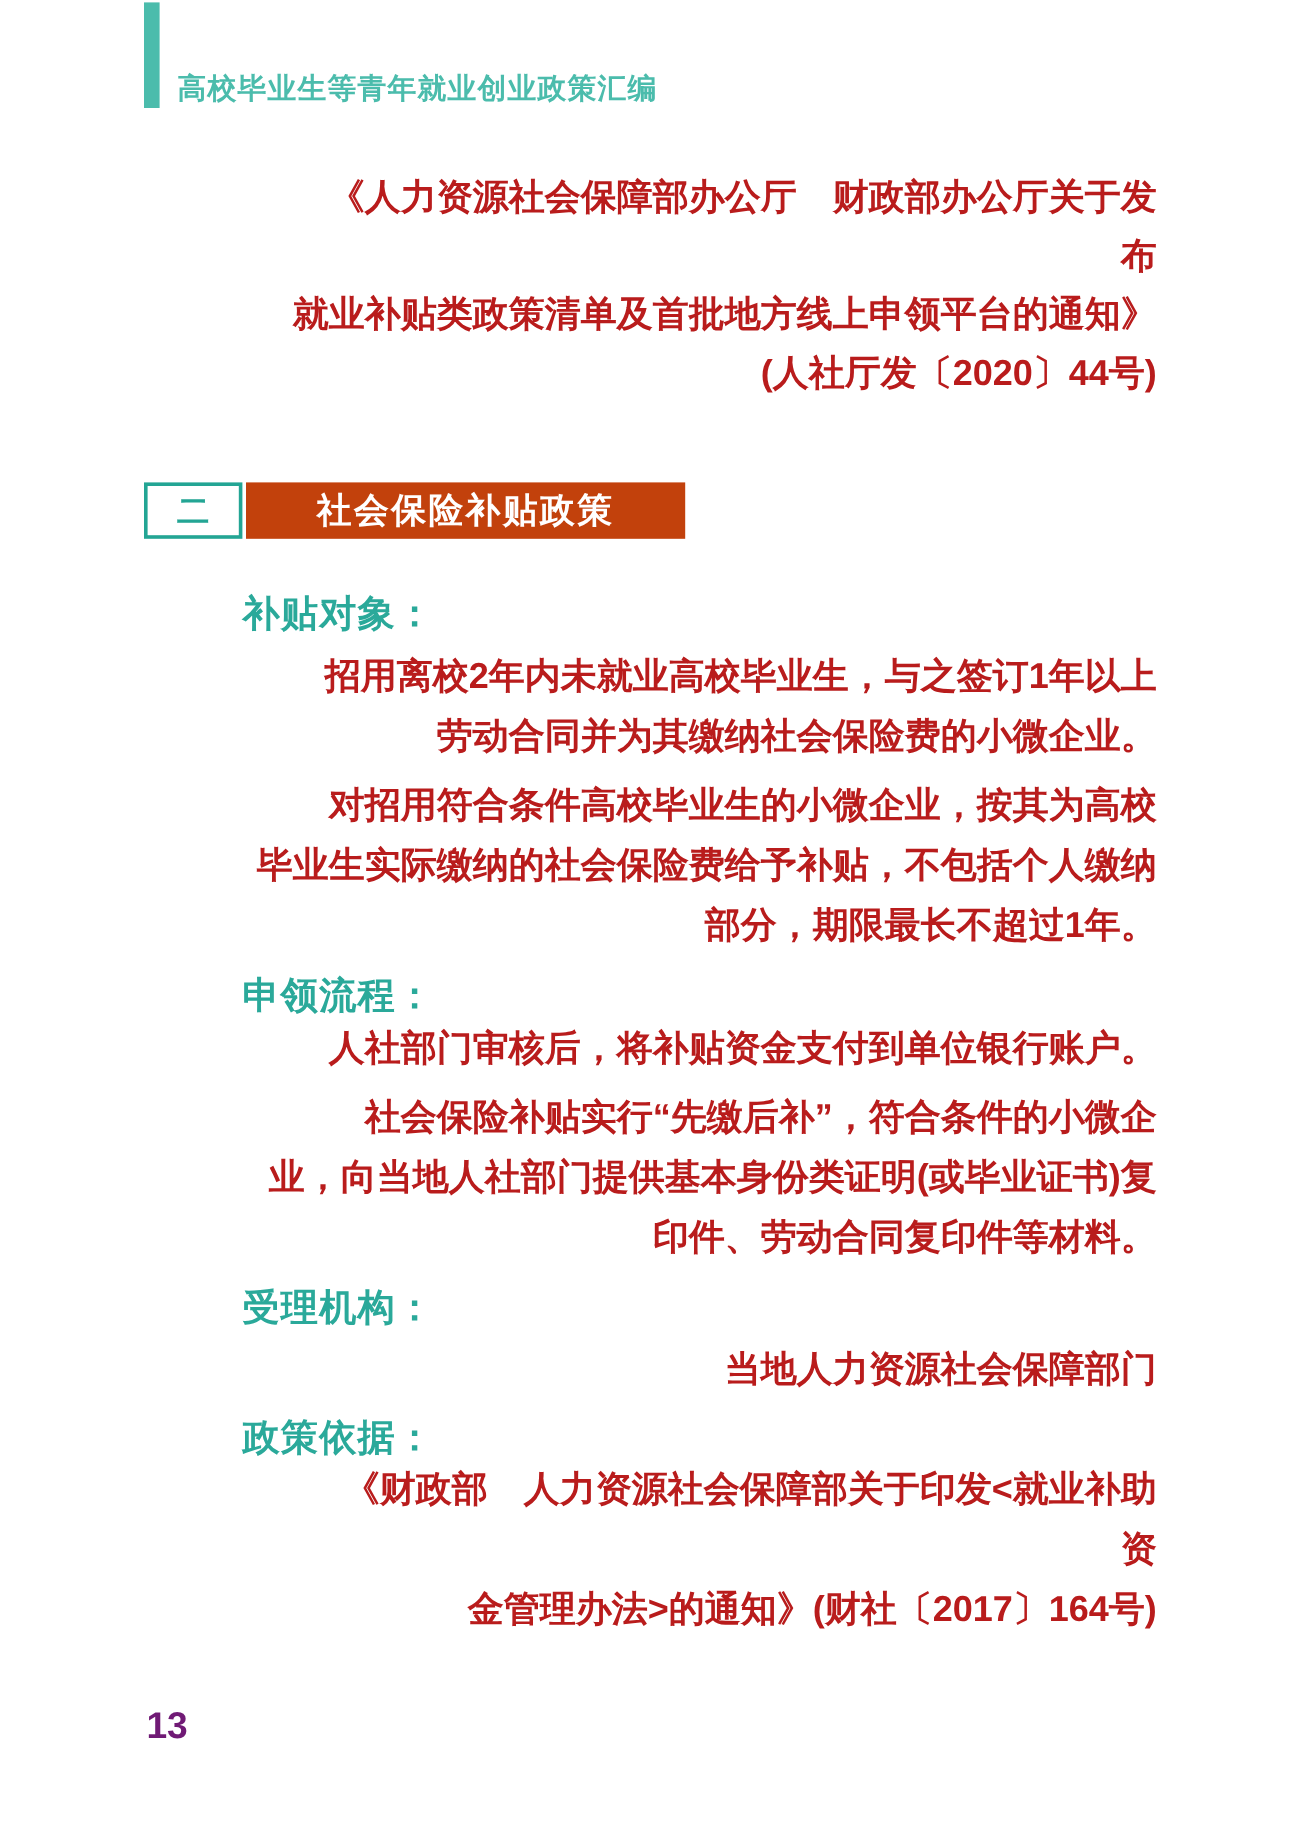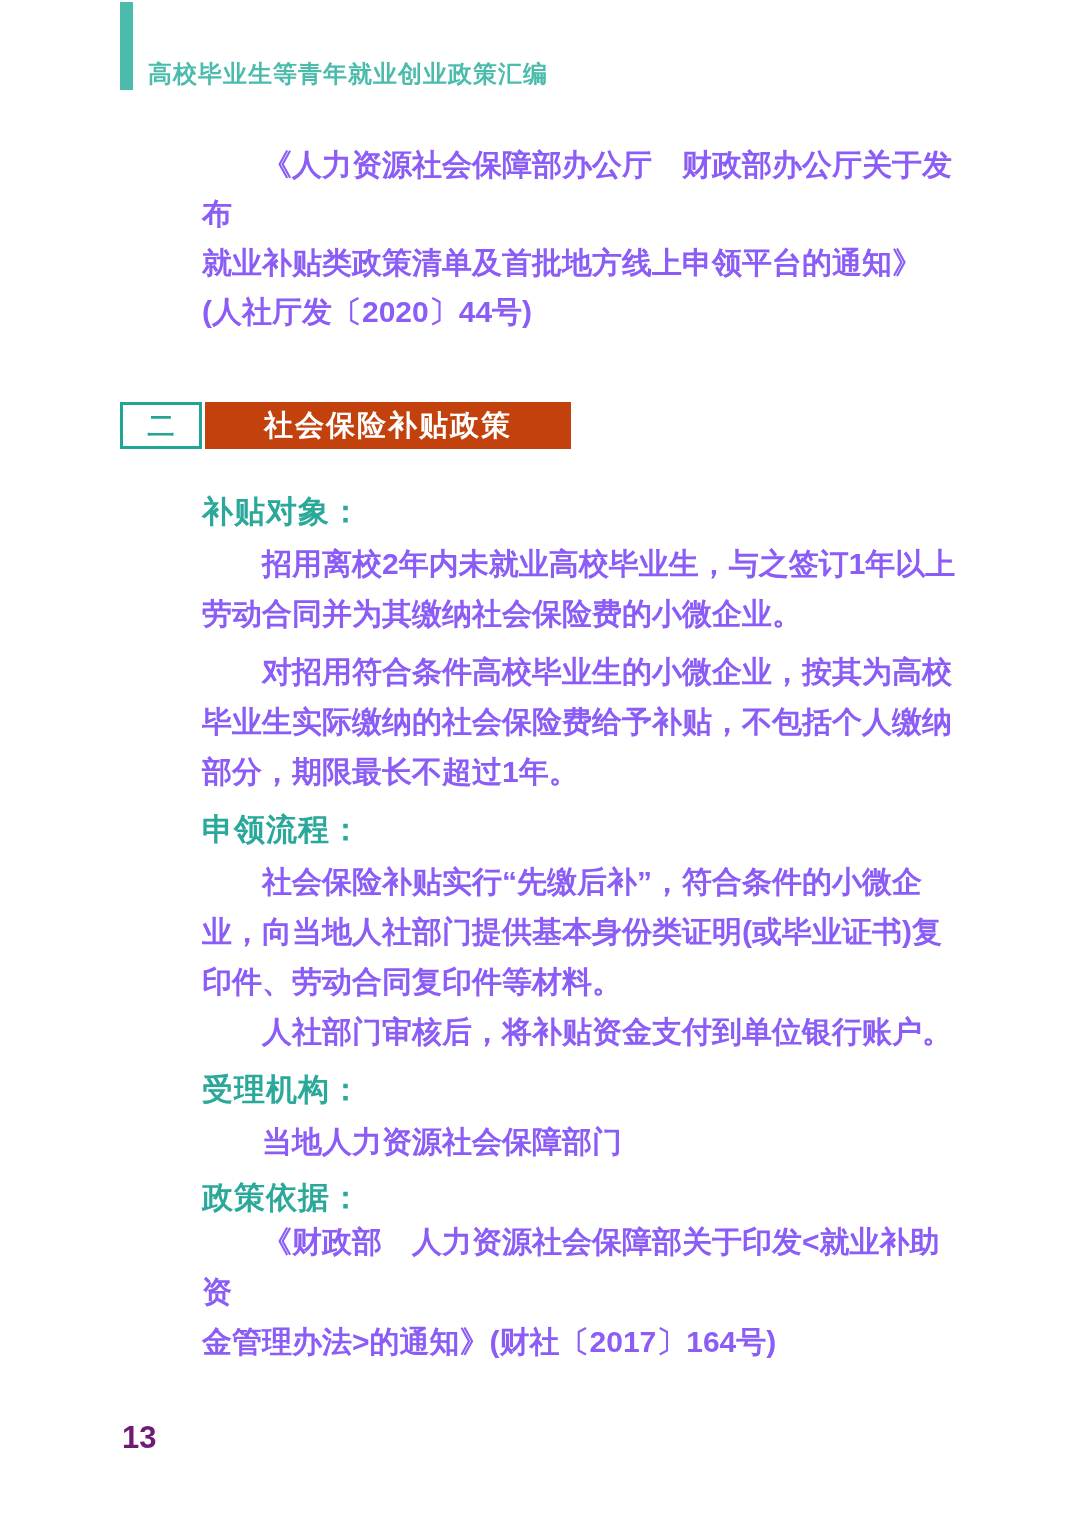--- a/index.html
+++ b/index.html
@@ -39,23 +39,23 @@
   .content {
     position: absolute;
     left: 202px;
     top: 122px;
     width: 762px;
   }
   .para {
     font-size: 30px;
     line-height: 50px;
     font-weight: 600;
-    color: #8b5cf6;
+    color: #b91c1c;
     white-space: pre-line;
-    text-align: left;
+    text-align: right;
     margin-top: 8px;
   }
   .para.intro {
     margin-top: 18px;
     line-height: 49px;
   }
   
   .banner {
     display: flex;
     align-items: stretch;
@@ -129,24 +129,24 @@
 
     <h2 class="sec-heading m-lg">补贴对象：</h2>
     <p class="para">　　招用离校2年内未就业高校毕业生，与之签订1年以上
 劳动合同并为其缴纳社会保险费的小微企业。</p>
 
     <p class="para">　　对招用符合条件高校毕业生的小微企业，按其为高校
 毕业生实际缴纳的社会保险费给予补贴，不包括个人缴纳
 部分，期限最长不超过1年。</p>
 
     <h2 class="sec-heading m-sm">申领流程：</h2>
+    <p class="para" style="margin-top:0">　　人社部门审核后，将补贴资金支付到单位银行账户。</p>
     <p class="para">　　社会保险补贴实行“先缴后补”，符合条件的小微企
 业，向当地人社部门提供基本身份类证明(或毕业证书)复
 印件、劳动合同复印件等材料。</p>
-    <p class="para" style="margin-top:0">　　人社部门审核后，将补贴资金支付到单位银行账户。</p>
 
     <h2 class="sec-heading m-sm">受理机构：</h2>
     <p class="para">　　当地人力资源社会保障部门</p>
 
     <h2 class="sec-heading m-xs">政策依据：</h2>
     <p class="para" style="margin-top:0">　　《财政部　人力资源社会保障部关于印发&lt;就业补助资
 金管理办法&gt;的通知》(财社〔2017〕164号)</p>
 
   </div>
 

